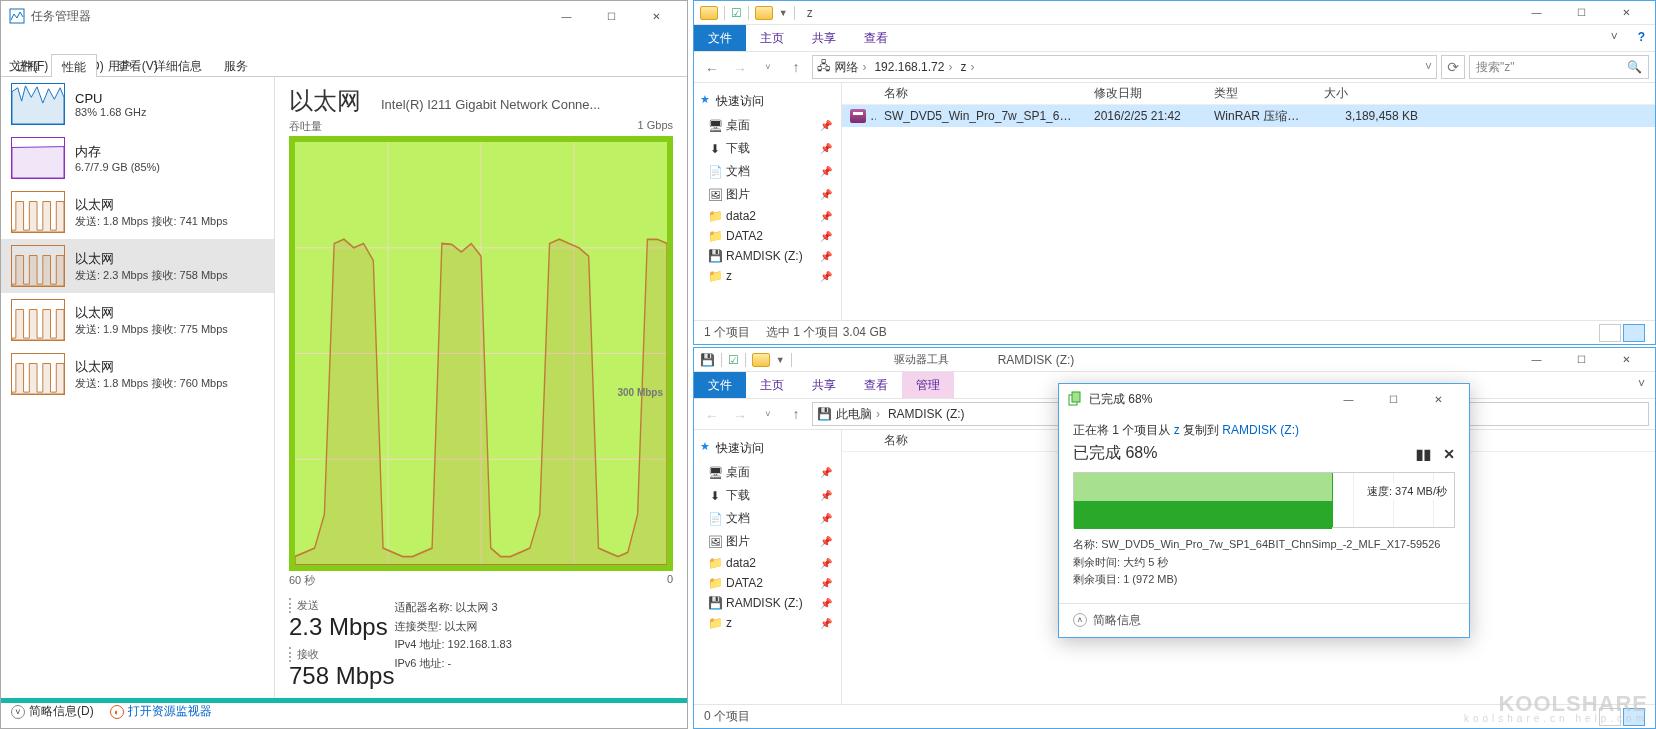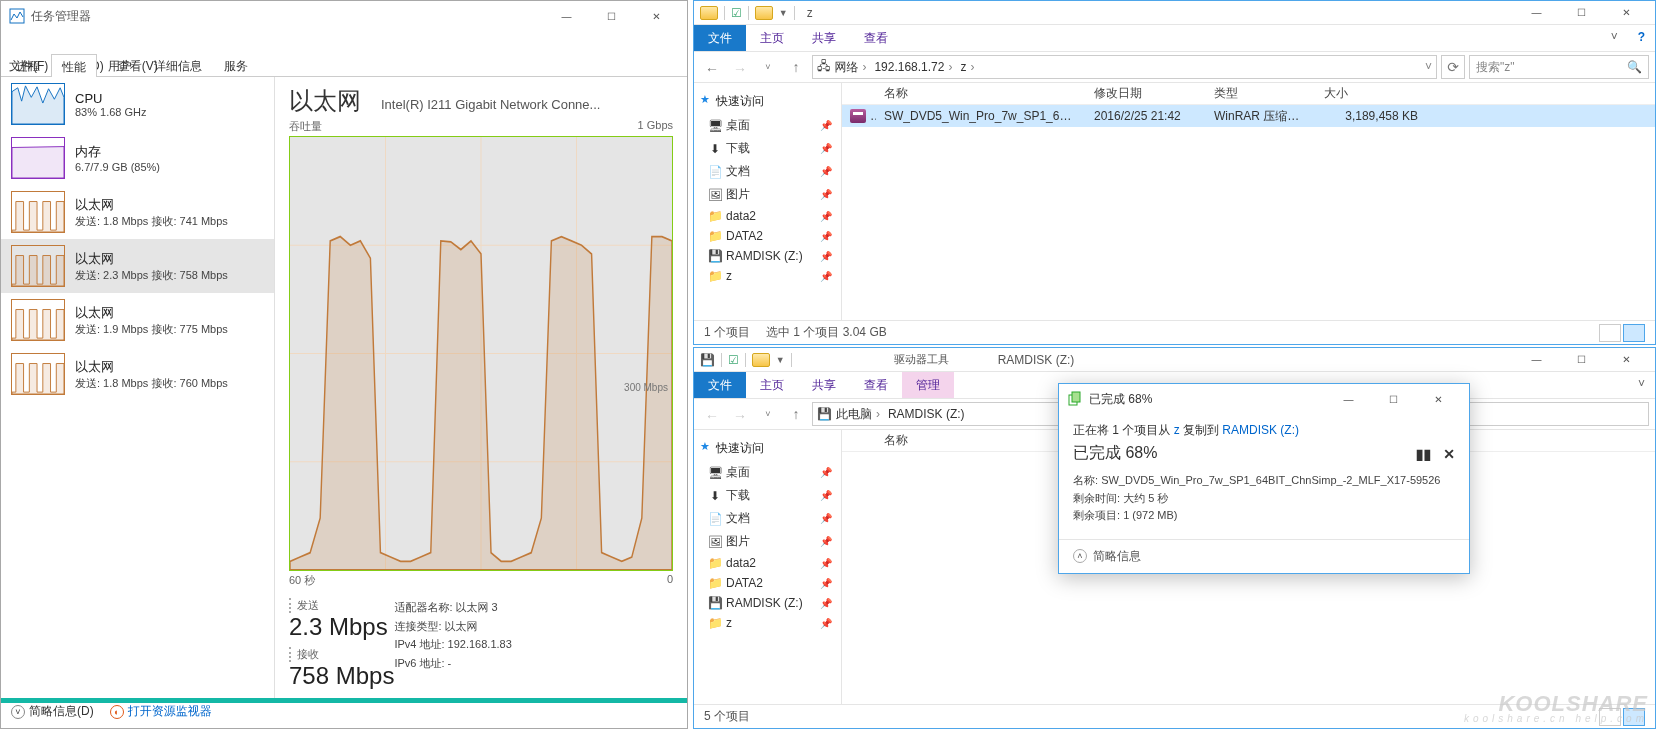--- a/index.html
+++ b/index.html
@@ -27,21 +27,21 @@
 .thumb { width: 54px; height: 42px; border: 1px solid; position: relative; flex-shrink: 0; }
 .thumb svg { width: 100%; height: 100%; display: block; }
 .perf-info .name { font-size: 13px; color: #222; }
 .perf-info .sub { font-size: 11px; color: #444; }
 
 .detail { flex: 1; padding: 8px 14px; display: flex; flex-direction: column; }
 .detail-head { display: flex; align-items: baseline; gap: 20px; }
 .detail-head h2 { font-size: 24px; font-weight: 400; color: #333; }
 .detail-head .dev { font-size: 13px; color: #555; }
 .chart-lbl-row { display: flex; justify-content: space-between; font-size: 11px; color: #666; padding: 2px 0; }
-.big-chart { flex: 1; border: 1px solid #84cc16; position: relative; background: #e5e5e5; }
+.big-chart { flex: 1; border: 6px solid #84cc16; position: relative; background: #bef264; font-weight: bold; }
 .big-chart svg { width: 100%; height: 100%; }
 .big-chart .scale-lbl { position: absolute; right: 4px; font-size: 10px; color: #777; }
 .chart-bot { display: flex; justify-content: space-between; font-size: 11px; color: #666; padding: 2px 0; }
 
 .stats { display: flex; padding-top: 8px; }
 .stats .col { }
 .stats .big { font-size: 24px; color: #222; }
 .stats .lbl { font-size: 11px; color: #666; border-left: 2px dotted #aaa; padding-left: 6px; }
 .stats .kv { font-size: 11px; color: #444; line-height: 1.7; }
 
@@ -109,21 +109,21 @@
 .prog-wrap { height: 56px; border:1px solid #ccc; position:relative; margin-bottom:8px; background: repeating-linear-gradient(90deg,#fff,#fff 39px,#eee 39px,#eee 40px); }
 .prog-fill-top { position:absolute; left:0; top:0; height:28px; background:#a7e08f; }
 .prog-fill-bot { position:absolute; left:0; top:28px; height:28px; background:#2aa82a; }
 .prog-speed { position:absolute; right:4px; top:10px; font-size:11px; background:rgba(255,255,255,0.85); padding:1px 3px; }
 .prog-line { position:absolute; top:0; bottom:0; width:1px; background:#2aa82a; }
 .copydlg .kv { font-size:11px; color:#444; line-height:1.6; }
 .copydlg .footer { border-top:1px solid #e5e5e5; padding:8px 14px; font-size:12px; color:#555; display:flex; align-items:center; gap:6px; }
 .copydlg .chev { display:inline-block; width:14px; height:14px; border:1px solid #aaa; border-radius:50%; text-align:center; line-height:12px; font-size:9px; }
 
 
-.wmark { position:absolute; right:8px; bottom:6px; font-size:22px; font-weight:900; color:rgba(200,200,200,0.7); letter-spacing:1px; font-style:italic; text-align:right; line-height:0.9; }
+.wmark { position:absolute; right:8px; bottom:6px; font-size:22px; font-weight:900; color:rgba(200,200,200,0.7); letter-spacing:1px; text-align:right; line-height:0.9; }
 .wmark small { display:block; font-size:10px; letter-spacing:4px; font-weight:400; }
 
 
 .th-blue { border-color:#1170c1; } .th-blue svg path { stroke:#1170c1; fill: rgba(17,112,193,0.15); }
 .th-purple { border-color:#8a2fbf; } .th-purple svg path { stroke:#8a2fbf; fill: rgba(138,47,191,0.12); }
 .th-orange { border-color:#c17a3a; } .th-orange svg path { stroke:#c17a3a; fill: rgba(193,122,58,0.15); }
 </style>
 </head>
 <body>
 
@@ -410,21 +410,21 @@
         </div>
     </div>
     <div class="content">
       <div class="col-headers">
         <div style="width:34px;"></div>
         <div style="width:210px;">名称</div>
       </div>
     </div>
   </div>
   <div class="statusbar">
-    <span>5 个项目</span>
+    <span>0 个项目</span>
     <div class="right">
       <div class="viewbtn"></div>
       <div class="viewbtn active"></div>
     </div>
   </div>
 </div>
 
 <div class="copydlg">
   <div class="dlg-title">
     <svg class="ic" viewBox="0 0 16 16">
@@ -442,20 +442,26 @@
     <div class="line1">
       <span>正在将 1 个项目从 </span><a>z</a><span> 复制到 </span><a>RAMDISK (Z:)</a>
     </div>
     <div class="big">
       <span>已完成 68%</span>
       <span class="ctrls">
         <span>▮▮</span>
         <span>✕</span>
       </span>
     </div>
+    <div class="prog-wrap">
+      <div class="prog-fill-top" id="prog-top" style="width: 68%;"></div>
+      <div class="prog-fill-bot" id="prog-bot" style="width: 68%;"></div>
+      <div class="prog-line" id="prog-line" style="left: 68%;"></div>
+      <div class="prog-speed">速度: 374 MB/秒</div>
+    </div>
     <div class="kv"><span>名称:</span> <span>SW_DVD5_Win_Pro_7w_SP1_64BIT_ChnSimp_-2_MLF_X17-59526</span></div>
     <div class="kv"><span>剩余时间:</span> <span>大约 5 秒</span></div>
     <div class="kv"><span>剩余项目:</span> <span>1 (972 MB)</span></div>
   </div>
   <div class="footer">
     <span class="chev">˄</span>
     <span>简略信息</span>
   </div>
 </div>
 

